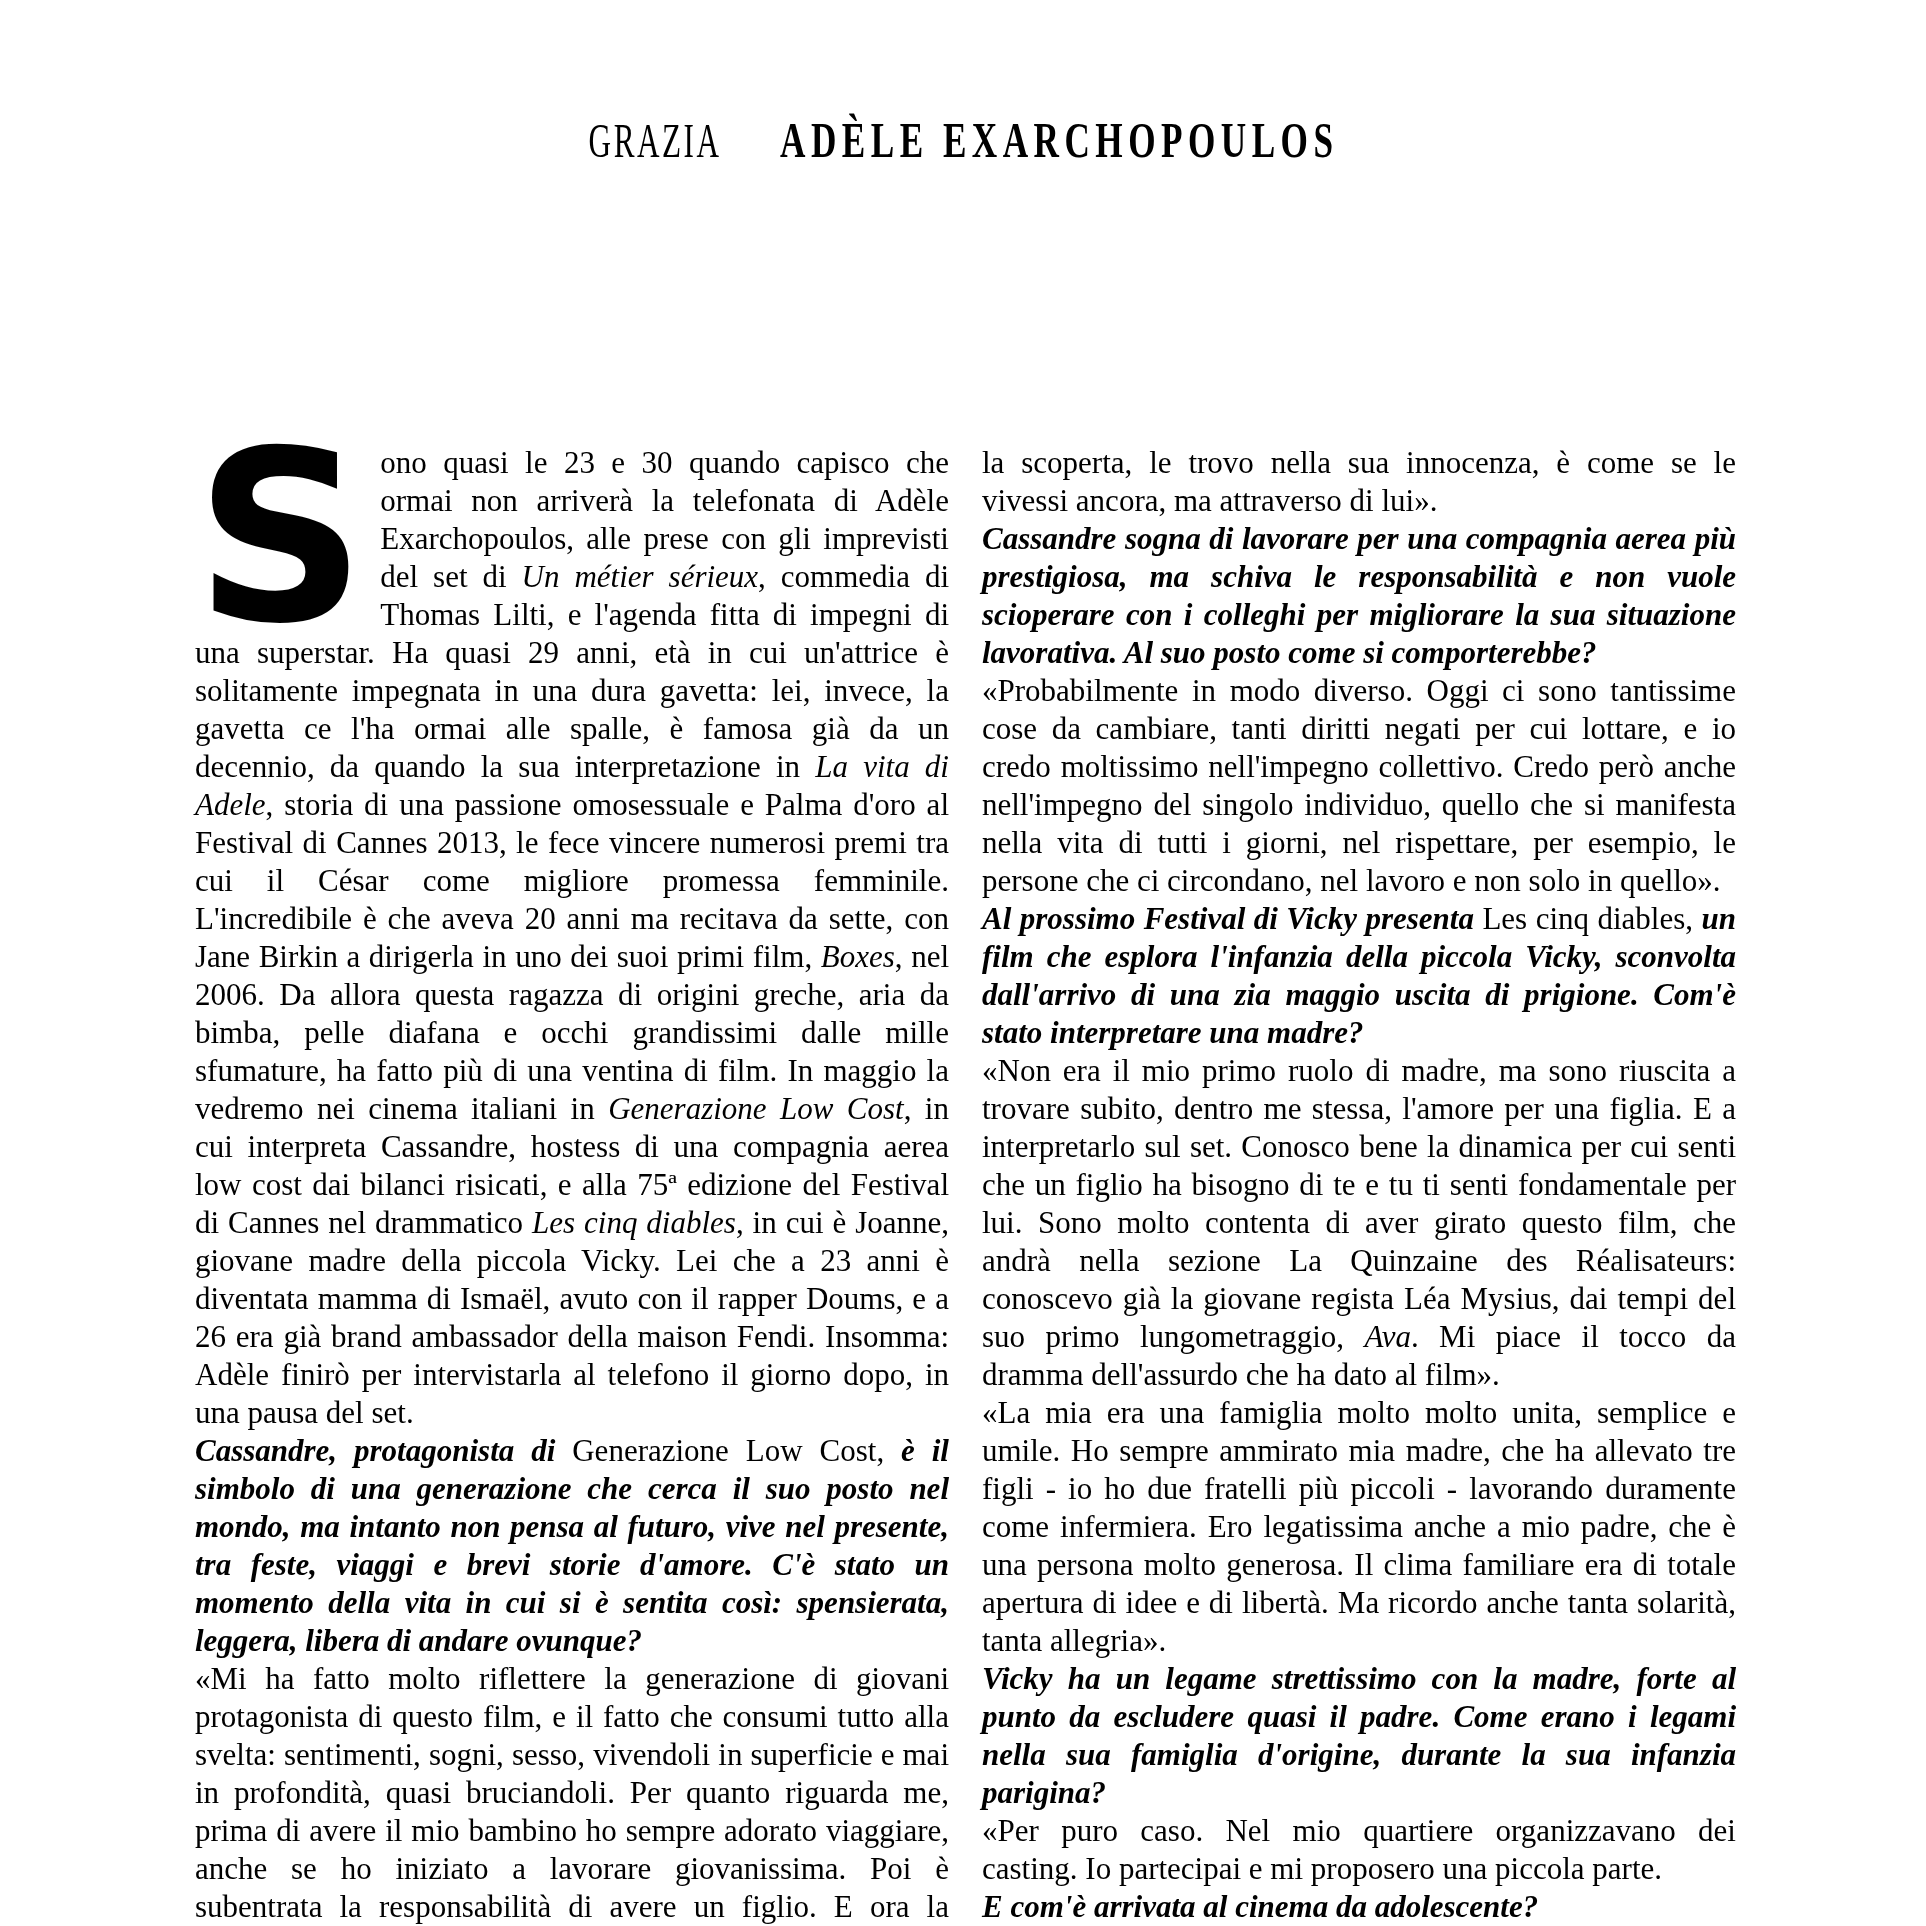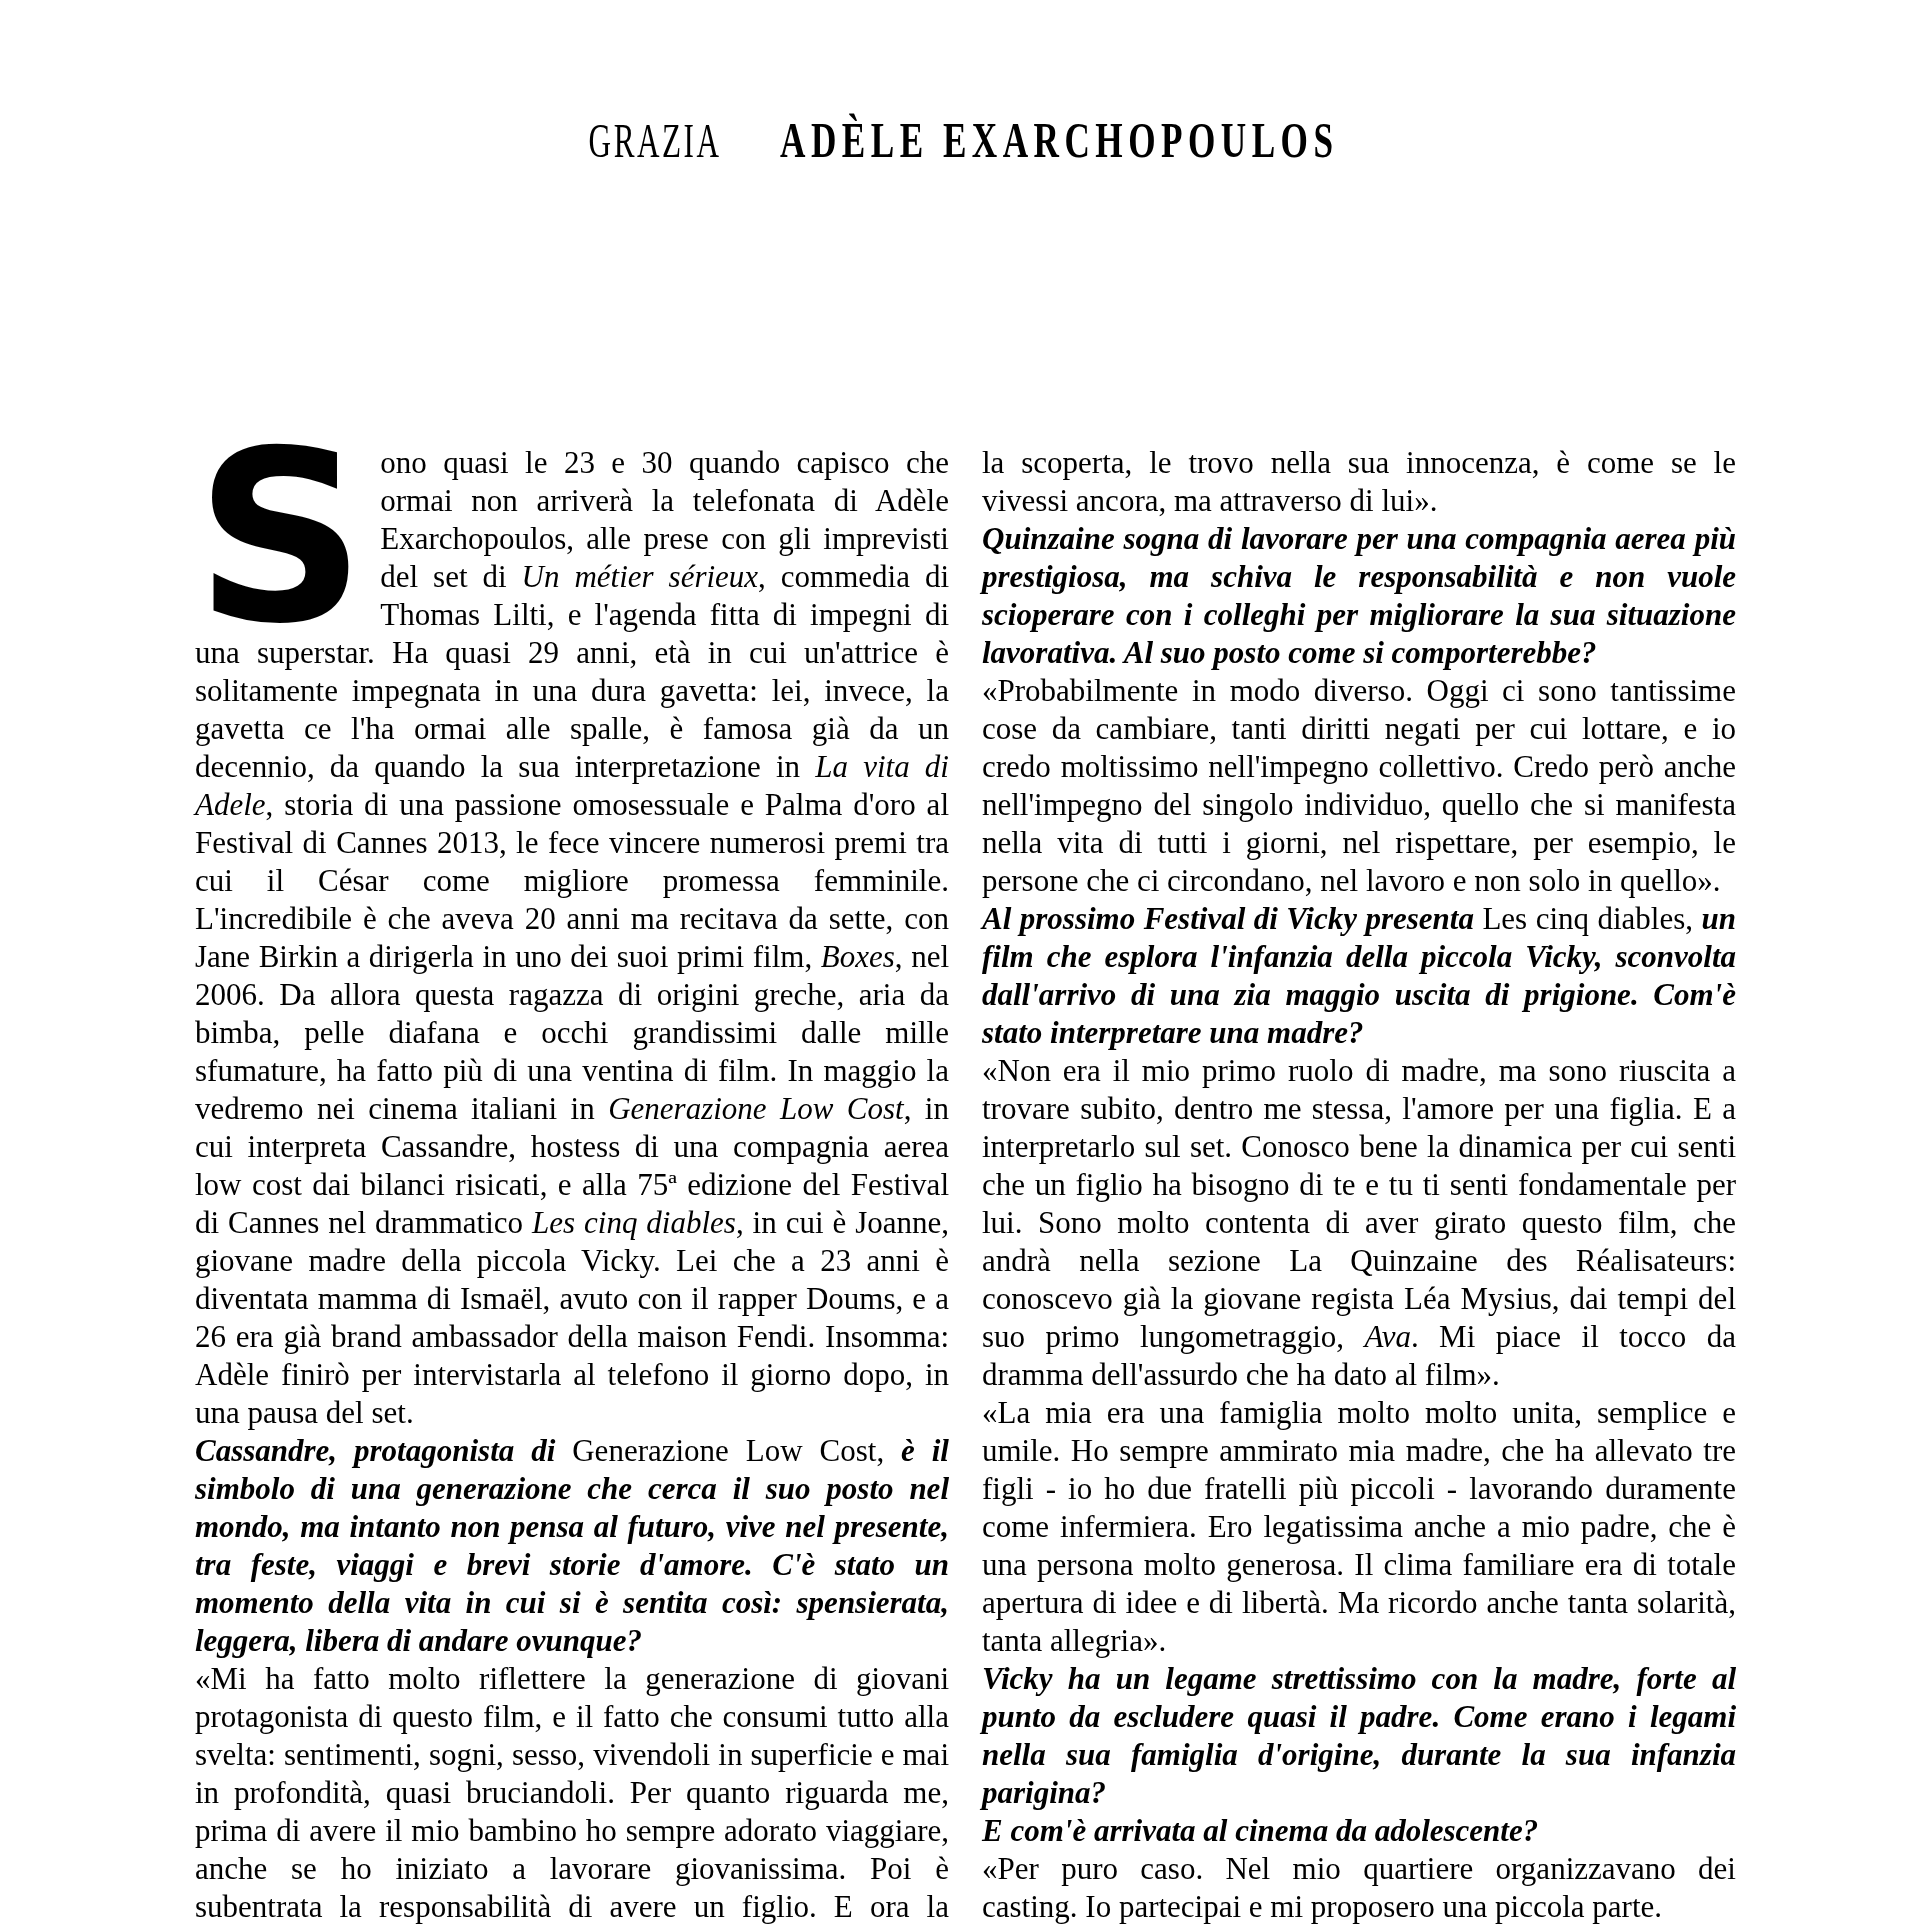--- a/index.html
+++ b/index.html
@@ -34,25 +34,25 @@
   </div>
 
   <div class="columns">
     <div class="col">
       <p class="para"><span class="dropcap">S</span><span><span>ono quasi le 23 e 30 quando capisco che ormai non arriverà la telefonata di Adèle Exarchopoulos, alle prese con gli imprevisti del set di </span><span class="rt-i">Un métier sérieux</span><span>, commedia di Thomas Lilti, e l'agenda fitta di impegni di una superstar. Ha quasi 29 anni, età in cui un'attrice è solitamente impegnata in una dura gavetta: lei, invece, la gavetta ce l'ha ormai alle spalle, è famosa già da un decennio, da quando la sua interpretazione in </span><span class="rt-i">La vita di Adele</span><span>, storia di una passione omosessuale e Palma d'oro al Festival di Cannes 2013, le fece vincere numerosi premi tra cui il César come migliore promessa femminile. L'incredibile è che aveva 20 anni ma recitava da sette, con Jane Birkin a dirigerla in uno dei suoi primi film, </span><span class="rt-i">Boxes</span><span>, nel 2006. Da allora questa ragazza di origini greche, aria da bimba, pelle diafana e occhi grandissimi dalle mille sfumature, ha fatto più di una ventina di film. In maggio la vedremo nei cinema italiani in </span><span class="rt-i">Generazione Low Cost</span><span>, in cui interpreta Cassandre, hostess di una compagnia aerea low cost dai bilanci risicati, e alla 75ª edizione del Festival di Cannes nel drammatico </span><span class="rt-i">Les cinq diables</span><span>, in cui è Joanne, giovane madre della piccola Vicky. Lei che a 23 anni è diventata mamma di Ismaël, avuto con il rapper Doums, e a 26 era già brand ambassador della maison Fendi. Insomma: Adèle finirò per intervistarla al telefono il giorno dopo, in una pausa del set.</span></span></p>
       <p class="para"><span class="rt-bi">Cassandre, protagonista di </span><span class="rt-b">Generazione Low Cost,</span><span class="rt-bi"> è il simbolo di una generazione che cerca il suo posto nel mondo, ma intanto non pensa al futuro, vive nel presente, tra feste, viaggi e brevi storie d'amore. C'è stato un momento della vita in cui si è sentita così: spensierata, leggera, libera di andare ovunque?</span></p>
       <p class="para">«Mi ha fatto molto riflettere la generazione di giovani protagonista di questo film, e il fatto che consumi tutto alla svelta: sentimenti, sogni, sesso, vivendoli in superficie e mai in profondità, quasi bruciandoli. Per quanto riguarda me, prima di avere il mio bambino ho sempre adorato viaggiare, anche se ho iniziato a lavorare giovanissima. Poi è subentrata la responsabilità di avere un figlio. E ora la spensieratezza, la leggerezza,</p>
     </div>
     <div class="col">
       <p class="para">la scoperta, le trovo nella sua innocenza, è come se le vivessi ancora, ma attraverso di lui».</p>
-      <p class="para question">Quinzaine sogna di lavorare per una compagnia aerea più prestigiosa, ma schiva le responsabilità e non vuole scioperare con i colleghi per migliorare la sua situazione lavorativa. Al suo posto come si comporterebbe?</p>
+      <p class="para question">Cassandre sogna di lavorare per una compagnia aerea più prestigiosa, ma schiva le responsabilità e non vuole scioperare con i colleghi per migliorare la sua situazione lavorativa. Al suo posto come si comporterebbe?</p>
       <p class="para">«Probabilmente in modo diverso. Oggi ci sono tantissime cose da cambiare, tanti diritti negati per cui lottare, e io credo moltissimo nell'impegno collettivo. Credo però anche nell'impegno del singolo individuo, quello che si manifesta nella vita di tutti i giorni, nel rispettare, per esempio, le persone che ci circondano, nel lavoro e non solo in quello».</p>
       <p class="para"><span class="rt-bi">Al prossimo Festival di Vicky presenta </span><span class="rt-b">Les cinq diables,</span><span class="rt-bi"> un film che esplora l'infanzia della piccola Vicky, sconvolta dall'arrivo di una zia maggio uscita di prigione. Com'è stato interpretare una madre?</span></p>
       <p class="para"><span>«Non era il mio primo ruolo di madre, ma sono riuscita a trovare subito, dentro me stessa, l'amore per una figlia. E a interpretarlo sul set. Conosco bene la dinamica per cui senti che un figlio ha bisogno di te e tu ti senti fondamentale per lui. Sono molto contenta di aver girato questo film, che andrà nella sezione La Quinzaine des Réalisateurs: conoscevo già la giovane regista Léa Mysius, dai tempi del suo primo lungometraggio, </span><span class="rt-i">Ava</span><span>. Mi piace il tocco da dramma dell'assurdo che ha dato al film».</span></p>
       <p class="para">«La mia era una famiglia molto molto unita, semplice e umile. Ho sempre ammirato mia madre, che ha allevato tre figli - io ho due fratelli più piccoli - lavorando duramente come infermiera. Ero legatissima anche a mio padre, che è una persona molto generosa. Il clima familiare era di totale apertura di idee e di libertà. Ma ricordo anche tanta solarità, tanta allegria».</p>
       <p class="para question">Vicky ha un legame strettissimo con la madre, forte al punto da escludere quasi il padre. Come erano i legami nella sua famiglia d'origine, durante la sua infanzia parigina?</p>
+      <p class="para">«Per puro caso. Nel mio quartiere organizzavano dei casting. Io partecipai e mi proposero una piccola parte.</p>
       <p class="para question">E com'è arrivata al cinema da adolescente?</p>
-      <p class="para">«Per puro caso. Nel mio quartiere organizzavano dei casting. Io partecipai e mi proposero una piccola parte.</p>
     </div>
   </div>
 
 </div>
 
 
 </body></html>

